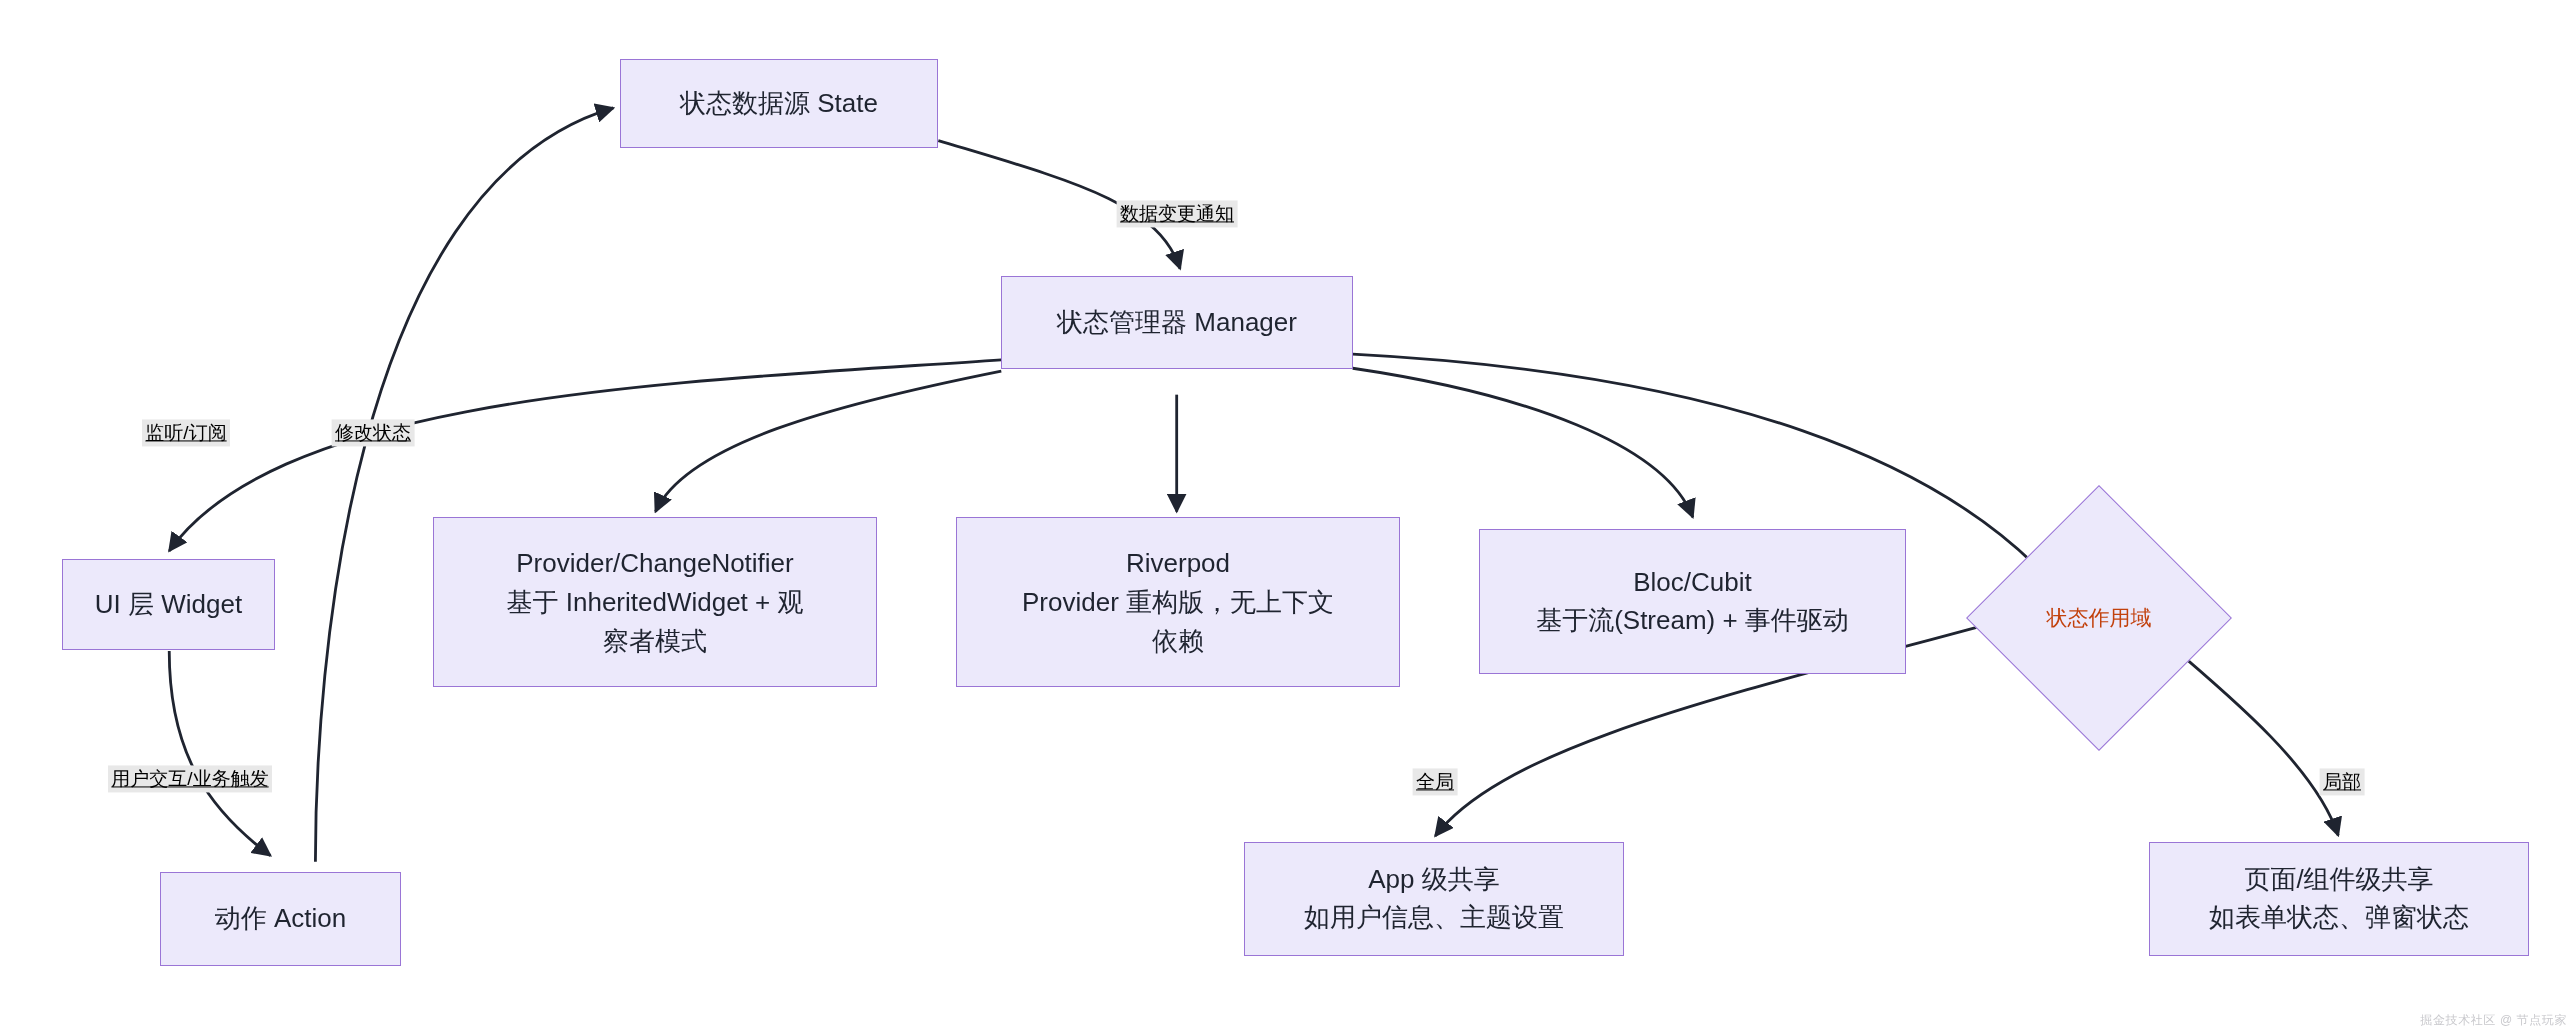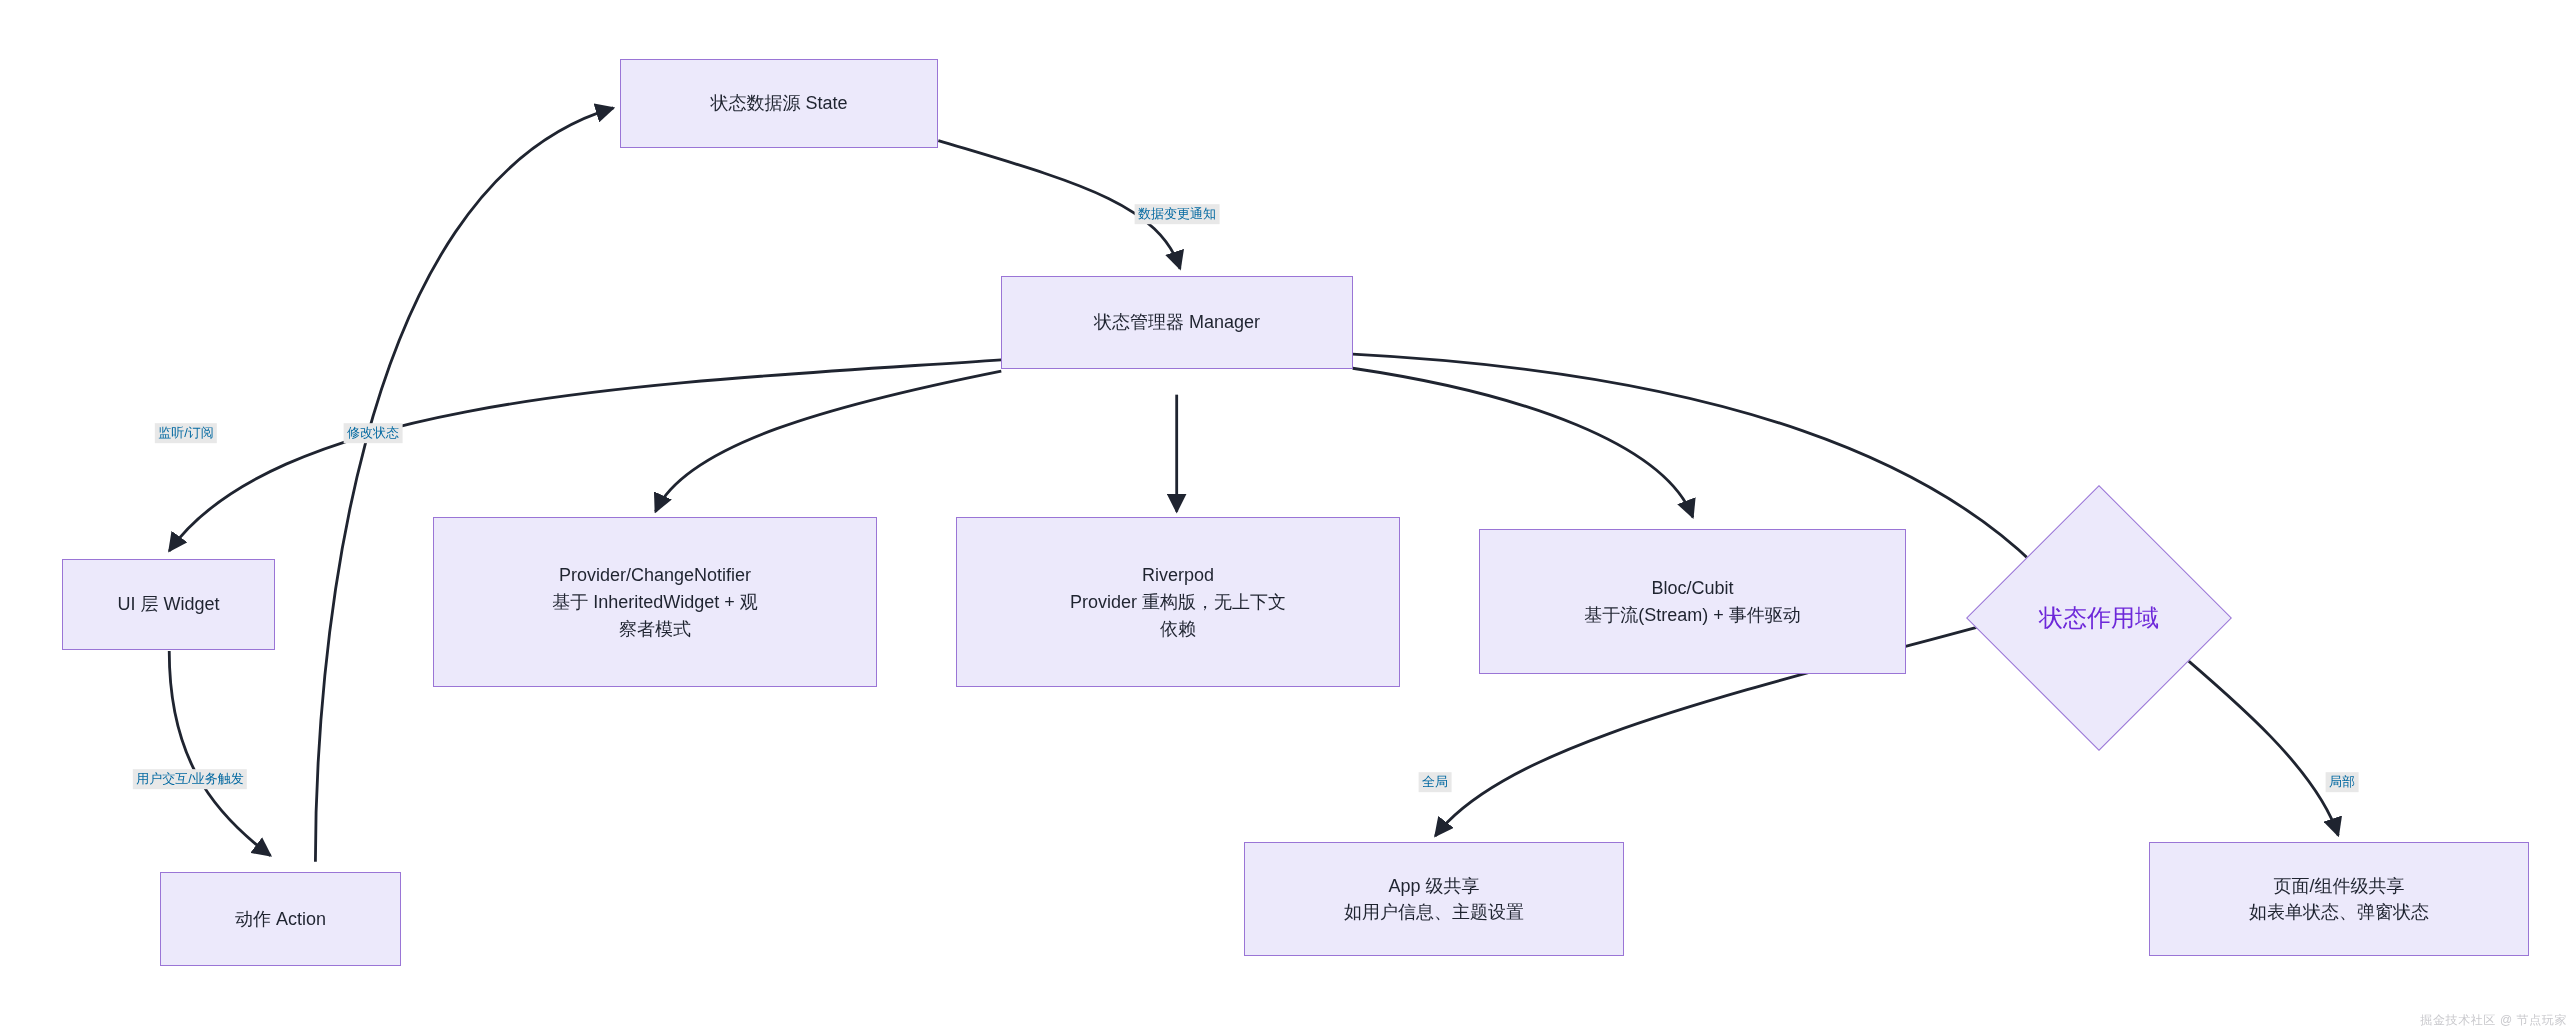--- a/index.html
+++ b/index.html
@@ -27,21 +27,21 @@
   .node {
     position: absolute;
     box-sizing: border-box;
     background: #ece9fb;
     border: 1.7px solid #9a75d6;
     display: flex;
     flex-direction: column;
     align-items: center;
     justify-content: center;
     color: #1f2430;
-    font-size: 18px;
+    font-size: 26px;
     line-height: 1.45;
     text-align: center;
     padding: 2.2px 7.9px;
   }
   .node .line2 {
     display: block;
   }
   .node.wrap3 {
     line-height: 1.5;
   }
@@ -58,33 +58,34 @@
     width: 100%;
     height: 100%;
     background: #ece9fb;
     border: 1.7px solid #9a75d6;
     box-sizing: border-box;
     transform: rotate(45deg);
   }
   .diamond-label {
     position: relative;
     z-index: 2;
-    font-size: 24px;
-    color: #6d28d9;
+    font-size: 21px;
+    color: #c2410c;
     white-space: nowrap;
   }
   .edge-label {
     position: absolute;
     background: #e8e8e8;
-    color: #0369a1;
-    font-size: 13px;
+    color: #000000;
+    font-size: 19px;
     line-height: 1.25;
     padding: 1.7px 3.4px;
     white-space: nowrap;
     transform: translate(-50%, -50%);
+    text-decoration: underline;
   }
   .watermark {
     position: absolute;
     right: 9px;
     bottom: 5.6px;
     font-size: 12px;
     color: #c9c9cd;
     letter-spacing: 0.6px;
     white-space: nowrap;
   }

